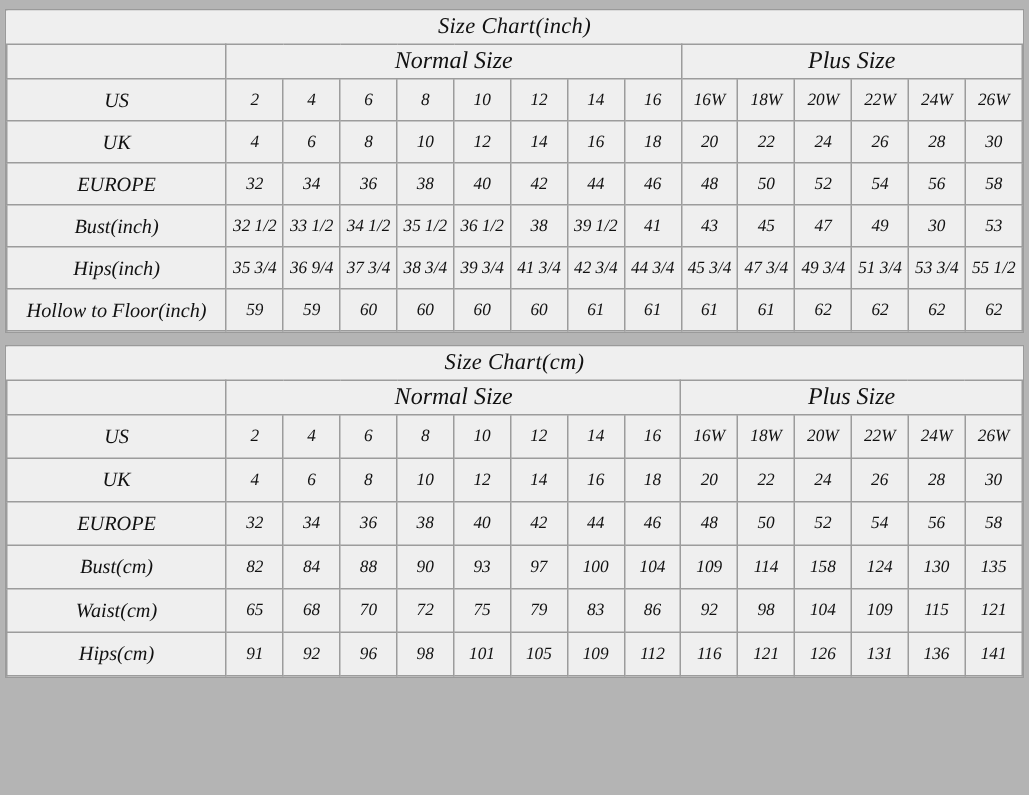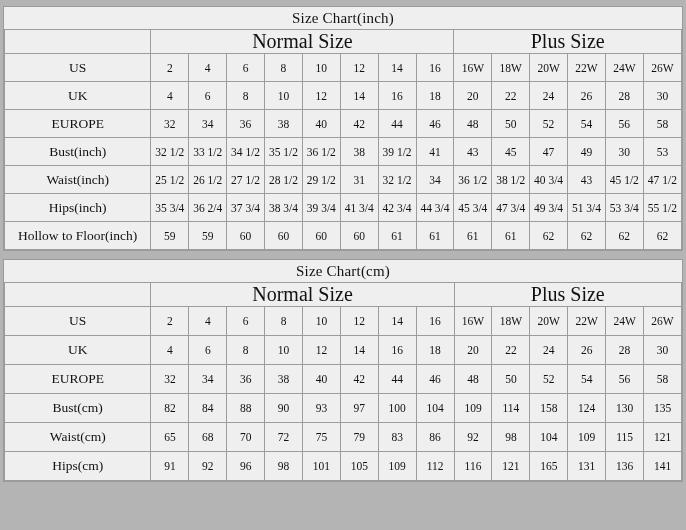--- a/index.html
+++ b/index.html
@@ -21,20 +21,21 @@
     padding: 6px 3px 4px 3px;
     display: flex;
     flex-direction: column;
     gap: 8px;
   }
   .chart {
     background: #efefef;
     border: 1px solid #9a9a9a;
     box-sizing: border-box;
     width: 680px;
+    font-style: italic;
   }
   table.size-table {
     border-collapse: collapse;
     width: 100%;
     table-layout: fixed;
   }
   table.size-table td,
   table.size-table th {
     border: 1px solid #9c9c9c;
     text-align: center;
@@ -46,21 +47,21 @@
   }
   .title-cell {
     font-size: 15px;
     height: 22px;
     letter-spacing: 0.2px;
     border-left: none !important;
     border-right: none !important;
     border-top: none !important;
   }
   .group-cell {
-    font-size: 20px;
+    font-size: 16px;
     height: 22px;
   }
   .corner-cell {
     background: #efefef;
   }
   .rowlabel {
     font-size: 13.5px;
     height: 27px;
     white-space: nowrap;
   }
@@ -173,42 +174,25 @@
           <td class="val">39 1/2</td>
           <td class="val">41</td>
           <td class="val">43</td>
           <td class="val">45</td>
           <td class="val">47</td>
           <td class="val">49</td>
           <td class="val">30</td>
           <td class="val">53</td>
         </tr>
 
-        <tr>
-          <td class="rowlabel">Waist(inch)</td>
-          <td class="val">25 1/2</td>
-          <td class="val">26 1/2</td>
-          <td class="val">27 1/2</td>
-          <td class="val">28 1/2</td>
-          <td class="val">29 1/2</td>
-          <td class="val">31</td>
-          <td class="val">32 1/2</td>
-          <td class="val">34</td>
-          <td class="val">36 1/2</td>
-          <td class="val">38 1/2</td>
-          <td class="val">40 3/4</td>
-          <td class="val">43</td>
-          <td class="val">45 1/2</td>
-          <td class="val">47 1/2</td>
-        </tr>
 
         <tr>
           <td class="rowlabel">Hips(inch)</td>
           <td class="val">35 3/4</td>
-          <td class="val">36 2/4</td>
+          <td class="val">36 9/4</td>
           <td class="val">37 3/4</td>
           <td class="val">38 3/4</td>
           <td class="val">39 3/4</td>
           <td class="val">41 3/4</td>
           <td class="val">42 3/4</td>
           <td class="val">44 3/4</td>
           <td class="val">45 3/4</td>
           <td class="val">47 3/4</td>
           <td class="val">49 3/4</td>
           <td class="val">51 3/4</td>
@@ -361,21 +345,21 @@
           <td class="val">91</td>
           <td class="val">92</td>
           <td class="val">96</td>
           <td class="val">98</td>
           <td class="val">101</td>
           <td class="val">105</td>
           <td class="val">109</td>
           <td class="val">112</td>
           <td class="val">116</td>
           <td class="val">121</td>
-          <td class="val">165</td>
+          <td class="val">126</td>
           <td class="val">131</td>
           <td class="val">136</td>
           <td class="val">141</td>
         </tr>
 
       </tbody>
     </table>
   </div>
 
 </div>

